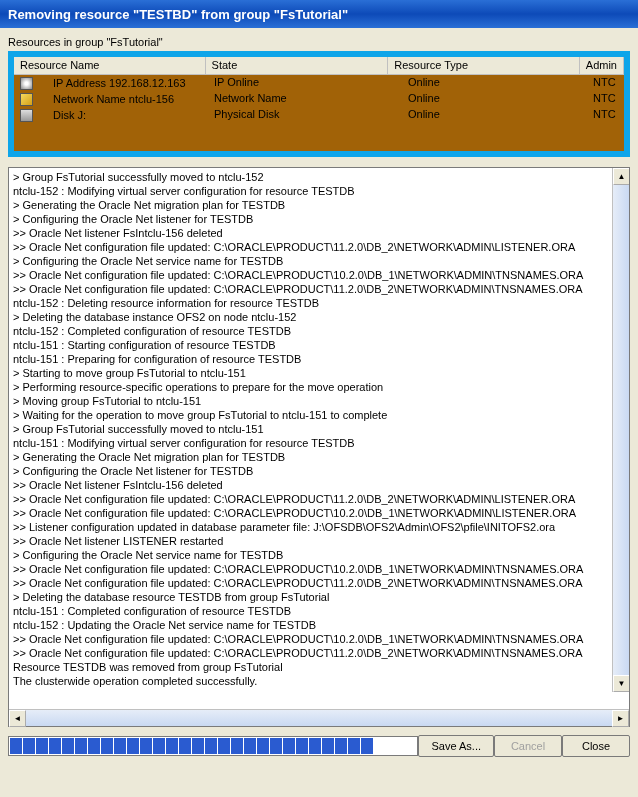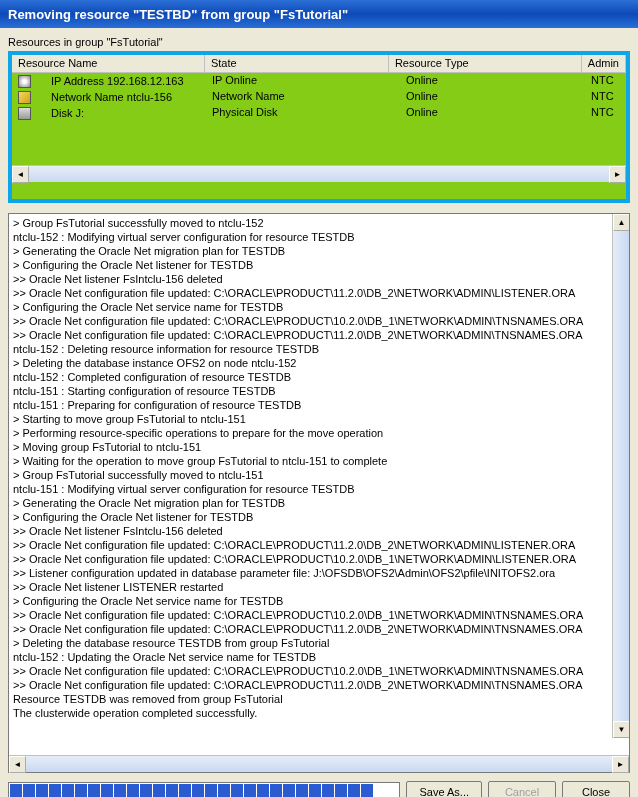--- a/index.html
+++ b/index.html
@@ -22,23 +22,23 @@
   align-items: center;
 }
 .content {
   padding: 8px;
 }
 .group-label {
   font-size: 11px;
   margin-bottom: 3px;
 }
 .table-wrapper {
-  border: 4px solid #0ea5e9;
-  background: #84cc16;
-  height: 152px;
+  border: 6px solid #0ea5e9;
+  background: #a16207;
+  height: 106px;
   position: relative;
   overflow: hidden;
 }
 .table-header {
   display: flex;
   background: #ece9d8;
   border-bottom: 1px solid #c0c0c0;
   height: 18px;
 }
 .th {
@@ -132,21 +132,20 @@
   flex-direction: column;
 }
 .vscroll-track {
   flex: 1;
   background: linear-gradient(to right, #e6edf8, #c9d9f2);
 }
 .bottom-bar {
   display: flex;
   align-items: center;
   margin-top: 8px;
-  gap: 6px;
 }
 .progress {
   flex: 1;
   height: 20px;
   border: 1px solid #7a7a7a;
   background: #fff;
   display: flex;
   padding: 1px;
   gap: 1px;
 }
@@ -248,20 +247,21 @@
           <div> &gt; Configuring the Oracle Net listener for TESTDB</div>
           <div> &gt;&gt; Oracle Net listener FsIntclu-156 deleted</div>
           <div> &gt;&gt; Oracle Net configuration file updated: C:\ORACLE\PRODUCT\11.2.0\DB_2\NETWORK\ADMIN\LISTENER.ORA</div>
           <div> &gt;&gt; Oracle Net configuration file updated: C:\ORACLE\PRODUCT\10.2.0\DB_1\NETWORK\ADMIN\LISTENER.ORA</div>
           <div> &gt;&gt; Listener configuration updated in database parameter file: J:\OFSDB\OFS2\Admin\OFS2\pfile\INITOFS2.ora</div>
           <div> &gt;&gt; Oracle Net listener LISTENER restarted</div>
           <div> &gt; Configuring the Oracle Net service name for TESTDB</div>
           <div> &gt;&gt; Oracle Net configuration file updated: C:\ORACLE\PRODUCT\10.2.0\DB_1\NETWORK\ADMIN\TNSNAMES.ORA</div>
           <div> &gt;&gt; Oracle Net configuration file updated: C:\ORACLE\PRODUCT\11.2.0\DB_2\NETWORK\ADMIN\TNSNAMES.ORA</div>
           <div> &gt; Deleting the database resource TESTDB from group FsTutorial</div>
+          <div>ntclu-151 : Completed configuration of resource TESTDB</div>
           <div>ntclu-152 : Updating the Oracle Net service name for TESTDB</div>
           <div> &gt;&gt; Oracle Net configuration file updated: C:\ORACLE\PRODUCT\10.2.0\DB_1\NETWORK\ADMIN\TNSNAMES.ORA</div>
           <div> &gt;&gt; Oracle Net configuration file updated: C:\ORACLE\PRODUCT\11.2.0\DB_2\NETWORK\ADMIN\TNSNAMES.ORA</div>
           <div>Resource  TESTDB   was removed from group FsTutorial</div>
           <div>The clusterwide operation completed successfully.</div>
         </div>
       <div class="vscroll">
         <div class="scroll-btn">▲</div>
         <div class="vscroll-track"></div>
         <div class="scroll-btn">▼</div>

